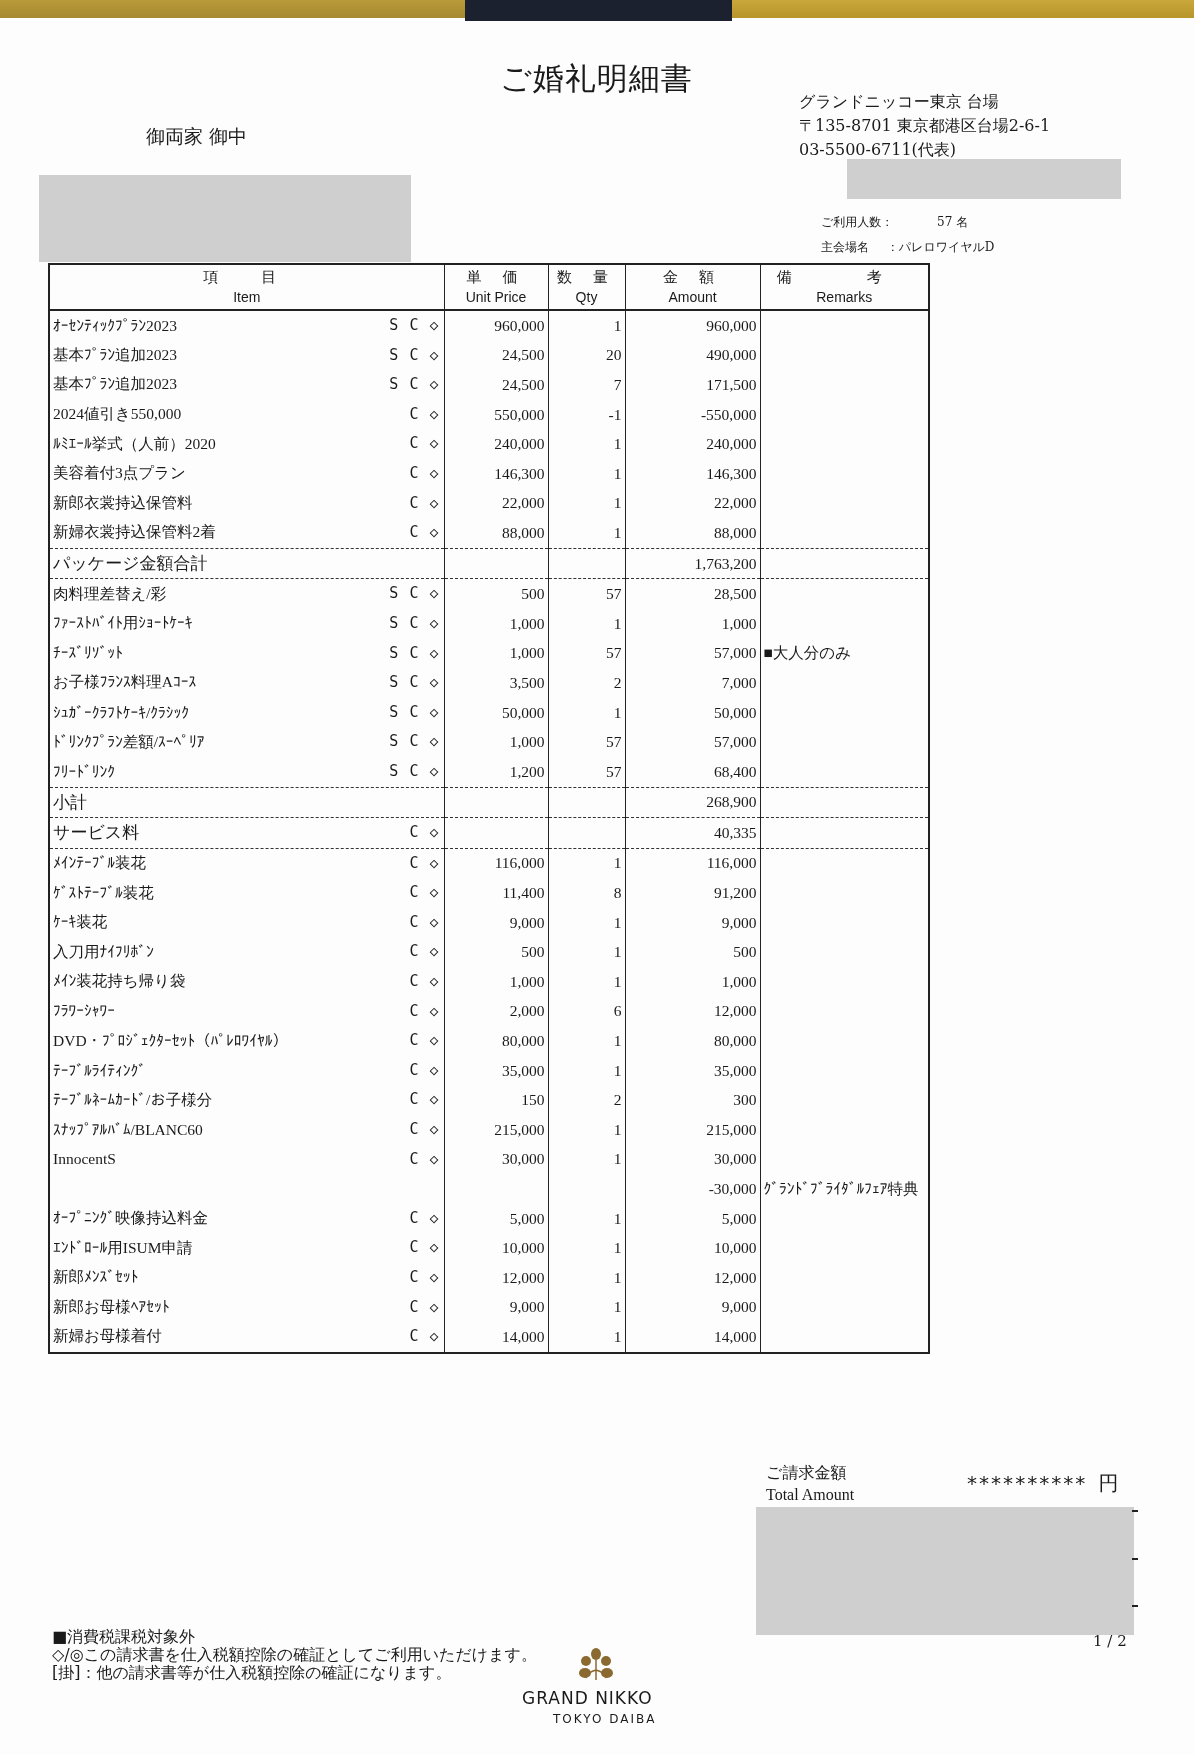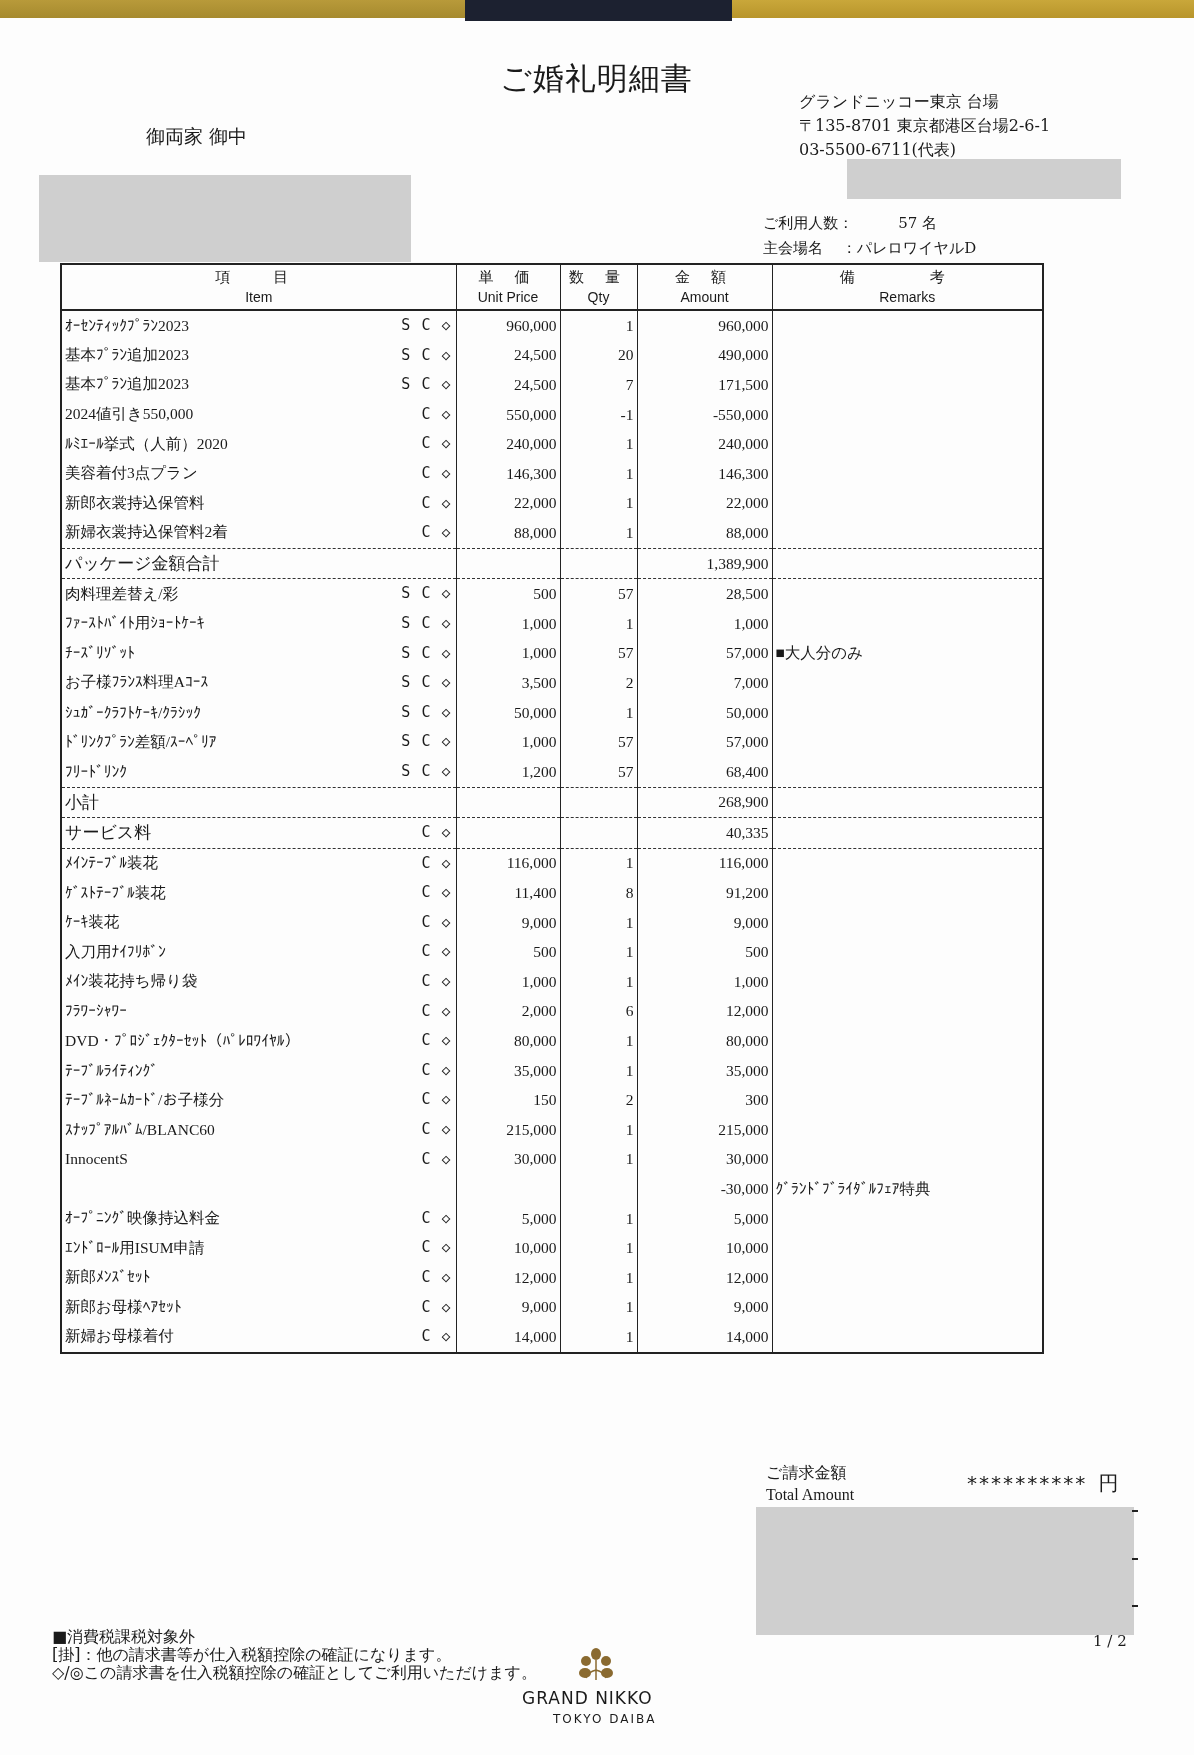--- a/index.html
+++ b/index.html
@@ -7,22 +7,22 @@
          font-family:"DejaVu Serif", "Liberation Serif", serif; color:#1a1a1a; }
   .band { position:absolute; top:0; height:18px; }
   .band-left { left:0; width:465px; background:linear-gradient(180deg,#b89a3a,#a68a2e); }
   .band-mid { left:465px; width:267px; background:#1c2130; height:21px; }
   .band-right { left:732px; width:462px; background:linear-gradient(180deg,#c9a73a,#b8952b); }
   .abs { position:absolute; white-space:nowrap; }
   .title { left:500px; top:58px; font-size:31px; letter-spacing:1px; }
   .addressee { left:146px; top:124px; font-size:19px; }
   .hotel { left:799px; top:90px; font-size:16px; line-height:24px; }
   .redact { position:absolute; background:#cfcfcf; }
-  .meta { left:763px; font-size:15px;text-align:right; }
-  table.inv { position:absolute; left:60px; top:263px; width:984px; border-collapse:collapse;
+  .meta { left:821px; font-size:12px;text-align:right; }
+  table.inv { position:absolute; left:48px; top:263px; width:882px; border-collapse:collapse;
               border:2px solid #222; table-layout:fixed; }
   table.inv th { font-weight:normal; font-size:14px; border-left:1.5px solid #222; border-bottom:2px solid #222;
                  padding:0; height:44px; line-height:20px; text-align:center; }
   table.inv th:first-child { border-left:none; }
   table.inv td { border-left:1.5px solid #222; padding:0 3px; height:29.6px; font-size:15.5px;
                  font-family:"Liberation Serif","DejaVu Serif",serif; }
   table.inv td:first-child { border-left:none; }
   td.num { text-align:right; padding-right:2px; }
   td.item { position:relative; padding-left:4px; }
   .flags { position:absolute; right:4px; top:5px; font-family:"DejaVu Sans Mono", monospace; font-size:15px; letter-spacing:1px; }
@@ -152,21 +152,21 @@
         <td class="item"><span>新婦衣裳持込保管料2着</span><span class="flags">C ◇</span></td>
         <td class="num">88,000</td>
         <td class="num">1</td>
         <td class="num">88,000</td>
         <td></td>
       </tr>
       <tr class="dash-top sub">
         <td class="item"><span>パッケージ金額合計</span><span class="flags"></span></td>
         <td class="num"></td>
         <td class="num"></td>
-        <td class="num">1,389,900</td>
+        <td class="num">1,763,200</td>
         <td></td>
       </tr>
       <tr class="dash-top">
         <td class="item"><span>肉料理差替え/彩</span><span class="flags">S C ◇</span></td>
         <td class="num">500</td>
         <td class="num">57</td>
         <td class="num">28,500</td>
         <td></td>
       </tr>
       <tr>
@@ -353,22 +353,22 @@
 </div>
 <div class="abs total-value">********** 円</div>
 <div class="redact" style="left:756px;top:1507px;width:378px;height:128px;"></div>
 <div class="tick" style="top:1510px;"></div>
 <div class="tick" style="top:1558px;"></div>
 <div class="tick" style="top:1605px;"></div>
 <div class="abs page">1 / 2</div>
 
 <div class="abs notes">
   <div>■消費税課税対象外</div>
+  <div>◇/◎この請求書を仕入税額控除の確証としてご利用いただけます。</div>
   <div>[掛]：他の請求書等が仕入税額控除の確証になります。</div>
-  <div>◇/◎この請求書を仕入税額控除の確証としてご利用いただけます。</div>
 </div>
 
 <svg class="abs" style="left:578px;top:1648px;" width="36" height="34" viewBox="0 0 36 34">
   <ellipse cx="18" cy="6" rx="5" ry="6" fill="#8a6a30"></ellipse>
   <ellipse cx="8" cy="13" rx="5" ry="5" fill="#8a6a30"></ellipse>
   <ellipse cx="28" cy="13" rx="5" ry="5" fill="#8a6a30"></ellipse>
   <ellipse cx="7" cy="25" rx="6" ry="5" fill="#8a6a30"></ellipse>
   <ellipse cx="29" cy="25" rx="6" ry="5" fill="#8a6a30"></ellipse>
   <path d="M18 12 L18 32 M18 22 Q10 24 8 30 M18 22 Q26 24 28 30" stroke="#8a6a30" stroke-width="1.5" fill="none"></path>
 </svg>

